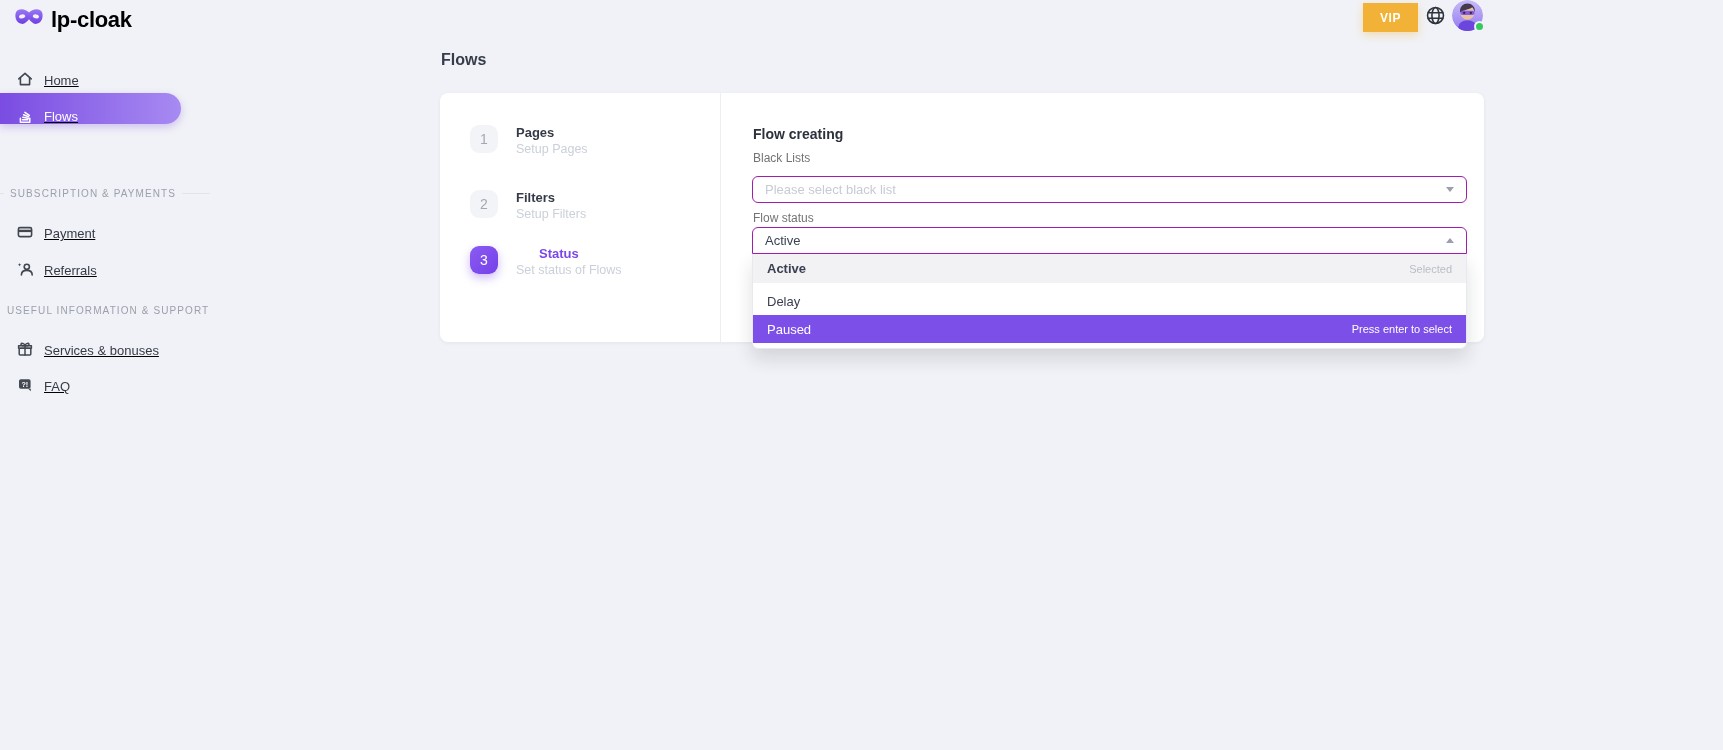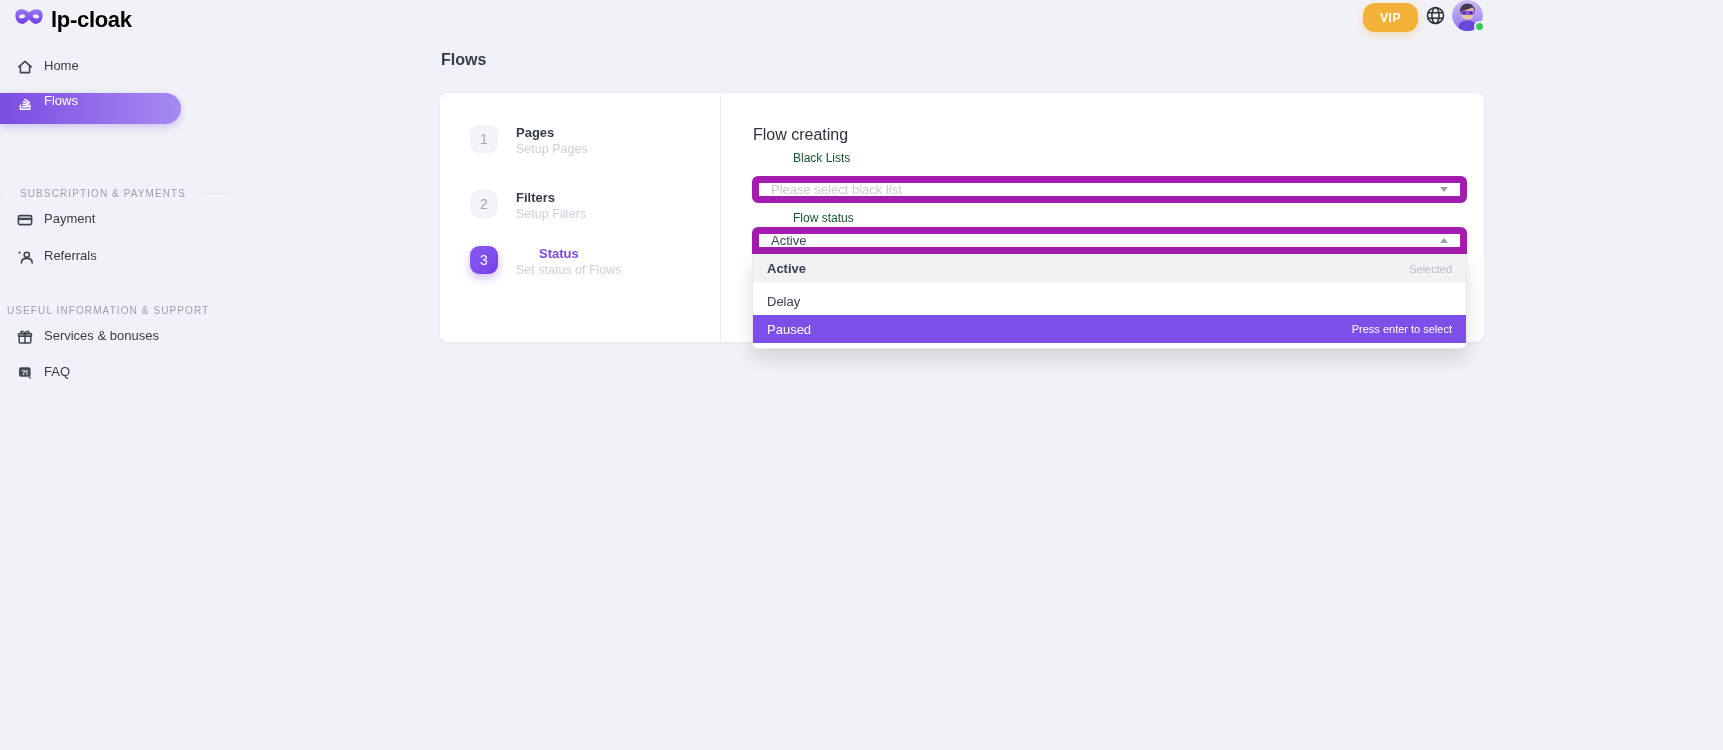--- a/index.html
+++ b/index.html
@@ -4,37 +4,37 @@
 <style>
   html,body{margin:0;padding:0;}
   body{font-family:"Liberation Sans",sans-serif;background:#f1f2f7;}
   .canvas{position:relative;width:1723px;height:750px;background:#f1f2f7;overflow:hidden;}
 
   
   .logo{position:absolute;left:14px;top:7px;display:flex;align-items:center;gap:7px;}
   .logo-text{font-size:22px;font-weight:800;color:#000000;letter-spacing:-0.3px;}
 
   
-  .nav-item{position:absolute;left:0;width:200px;height:30px;display:flex;align-items:flex-start;gap:10px;
-            padding-left:16px;box-sizing:border-box;cursor:pointer;}
+  .nav-item{position:absolute;left:0;width:200px;height:30px;display:flex;align-items:flex-end;gap:10px;
+            padding-left:16px;box-sizing:border-box;cursor:pointer;text-decoration:underline;}
   .nav-icon{width:18px;height:18px;display:flex;align-items:center;justify-content:center;color:#42474f;flex:0 0 auto;}
   .nav-label{font-size:13px;color:#363b46;white-space:nowrap;}
   .nav-item.active{width:181px;height:31px;border-radius:0 16px 16px 0;
                    background:linear-gradient(90deg,#7a4ce2,#a78af2);
                    box-shadow:0 3px 8px rgba(122,76,226,.30);}
   .nav-item.active .nav-label{color:#fff;}
   .nav-item.active .nav-icon{color:#fff;}
-  .nav-section{position:absolute;left:0;width:210px;height:14px;display:flex;align-items:center;gap:16px;padding-left:7px;box-sizing:border-box;}
+  .nav-section{position:absolute;left:0;width:210px;height:14px;display:flex;align-items:center;gap:6px;padding-left:7px;box-sizing:border-box;}
   .nav-section-label{font-size:10px;color:#9aa0ac;letter-spacing:1.1px;white-space:nowrap;}
   .tick{height:1px;background:#e2e4ea;flex:0 0 auto;}
   .tick-left{width:4px;margin-left:-7px;}
   .tick-right{width:28px;}
 
   
-  .vip{position:absolute;left:1363px;top:3px;width:55px;height:29px;border-radius:12px;background:#f2b237;
+  .vip{position:absolute;left:1363px;top:3px;width:55px;height:29px;border-radius:0;background:#f2b237;
        color:#fff;font-size:12px;font-weight:700;letter-spacing:.6px;display:flex;align-items:center;
        justify-content:center;cursor:pointer;box-shadow:0 3px 8px rgba(242,178,55,.35);}
   .globe-btn{position:absolute;left:1424px;top:4px;width:22px;height:22px;display:flex;align-items:center;
        justify-content:center;color:#2e323b;cursor:pointer;}
   .avatar{position:absolute;left:1452px;top:0px;width:31px;height:31px;border-radius:50%;cursor:pointer;}
   .avatar svg{display:block;border-radius:50%;}
   .online-dot{position:absolute;right:-2px;bottom:-1px;width:11px;height:11px;border-radius:50%;
        background:#35c95d;border:2px solid #f1f2f7;box-sizing:border-box;}
 
   
@@ -47,23 +47,23 @@
   .step{position:absolute;left:30px;display:flex;gap:18px;align-items:flex-start;cursor:pointer;}
   .step-num{width:28px;height:28px;border-radius:9px;background:#f3f4f7;color:#a3a8b3;font-size:14px;
             display:flex;align-items:center;justify-content:center;flex:0 0 auto;}
   .step.active .step-num{background:linear-gradient(135deg,#8a5cf1,#7540ea);color:#fff;
             box-shadow:0 4px 10px rgba(116,64,234,.35);}
   .step-title{font-size:13px;font-weight:700;color:#343a46;line-height:15px;}
   .step.active .step-title{color:#7b47ea;margin-left:23px;}
   .step-sub{font-size:12.5px;color:#cad0d9;margin-top:2px;white-space:nowrap;}
 
   
-  .panel-title{position:absolute;left:313px;top:33px;font-size:16px;font-weight:400;color:#2c313c;}
-  .field-label{position:absolute;left:313px;font-size:12px;color:#14532d;margin-left:40px;}
-  .select{position:absolute;left:312px;width:715px;height:27px;border:7px solid #a21caf;border-radius:6px;
+  .panel-title{position:absolute;left:313px;top:33px;font-size:14px;font-weight:700;color:#2c313c;}
+  .field-label{position:absolute;left:313px;font-size:12px;color:#737373;}
+  .select{position:absolute;left:312px;width:715px;height:27px;border:1px solid #a21caf;border-radius:6px;
           background:#fff;display:flex;align-items:center;padding:0 12px;box-sizing:border-box;cursor:pointer;}
   .select.open{border-radius:6px 6px 0 0;}
   .select .placeholder{font-size:13px;color:#c7cbd3;}
   .select .value{font-size:13px;color:#3b4254;}
   .caret{width:0;height:0;border-left:4px solid transparent;border-right:4px solid transparent;margin-left:auto;}
   .caret-down{border-top:5px solid #9aa0ab;}
   .caret-up{border-bottom:5px solid #9aa0ab;}
 
   
   .dropdown{position:absolute;left:752px;top:254px;width:715px;background:#fff;box-sizing:border-box;

